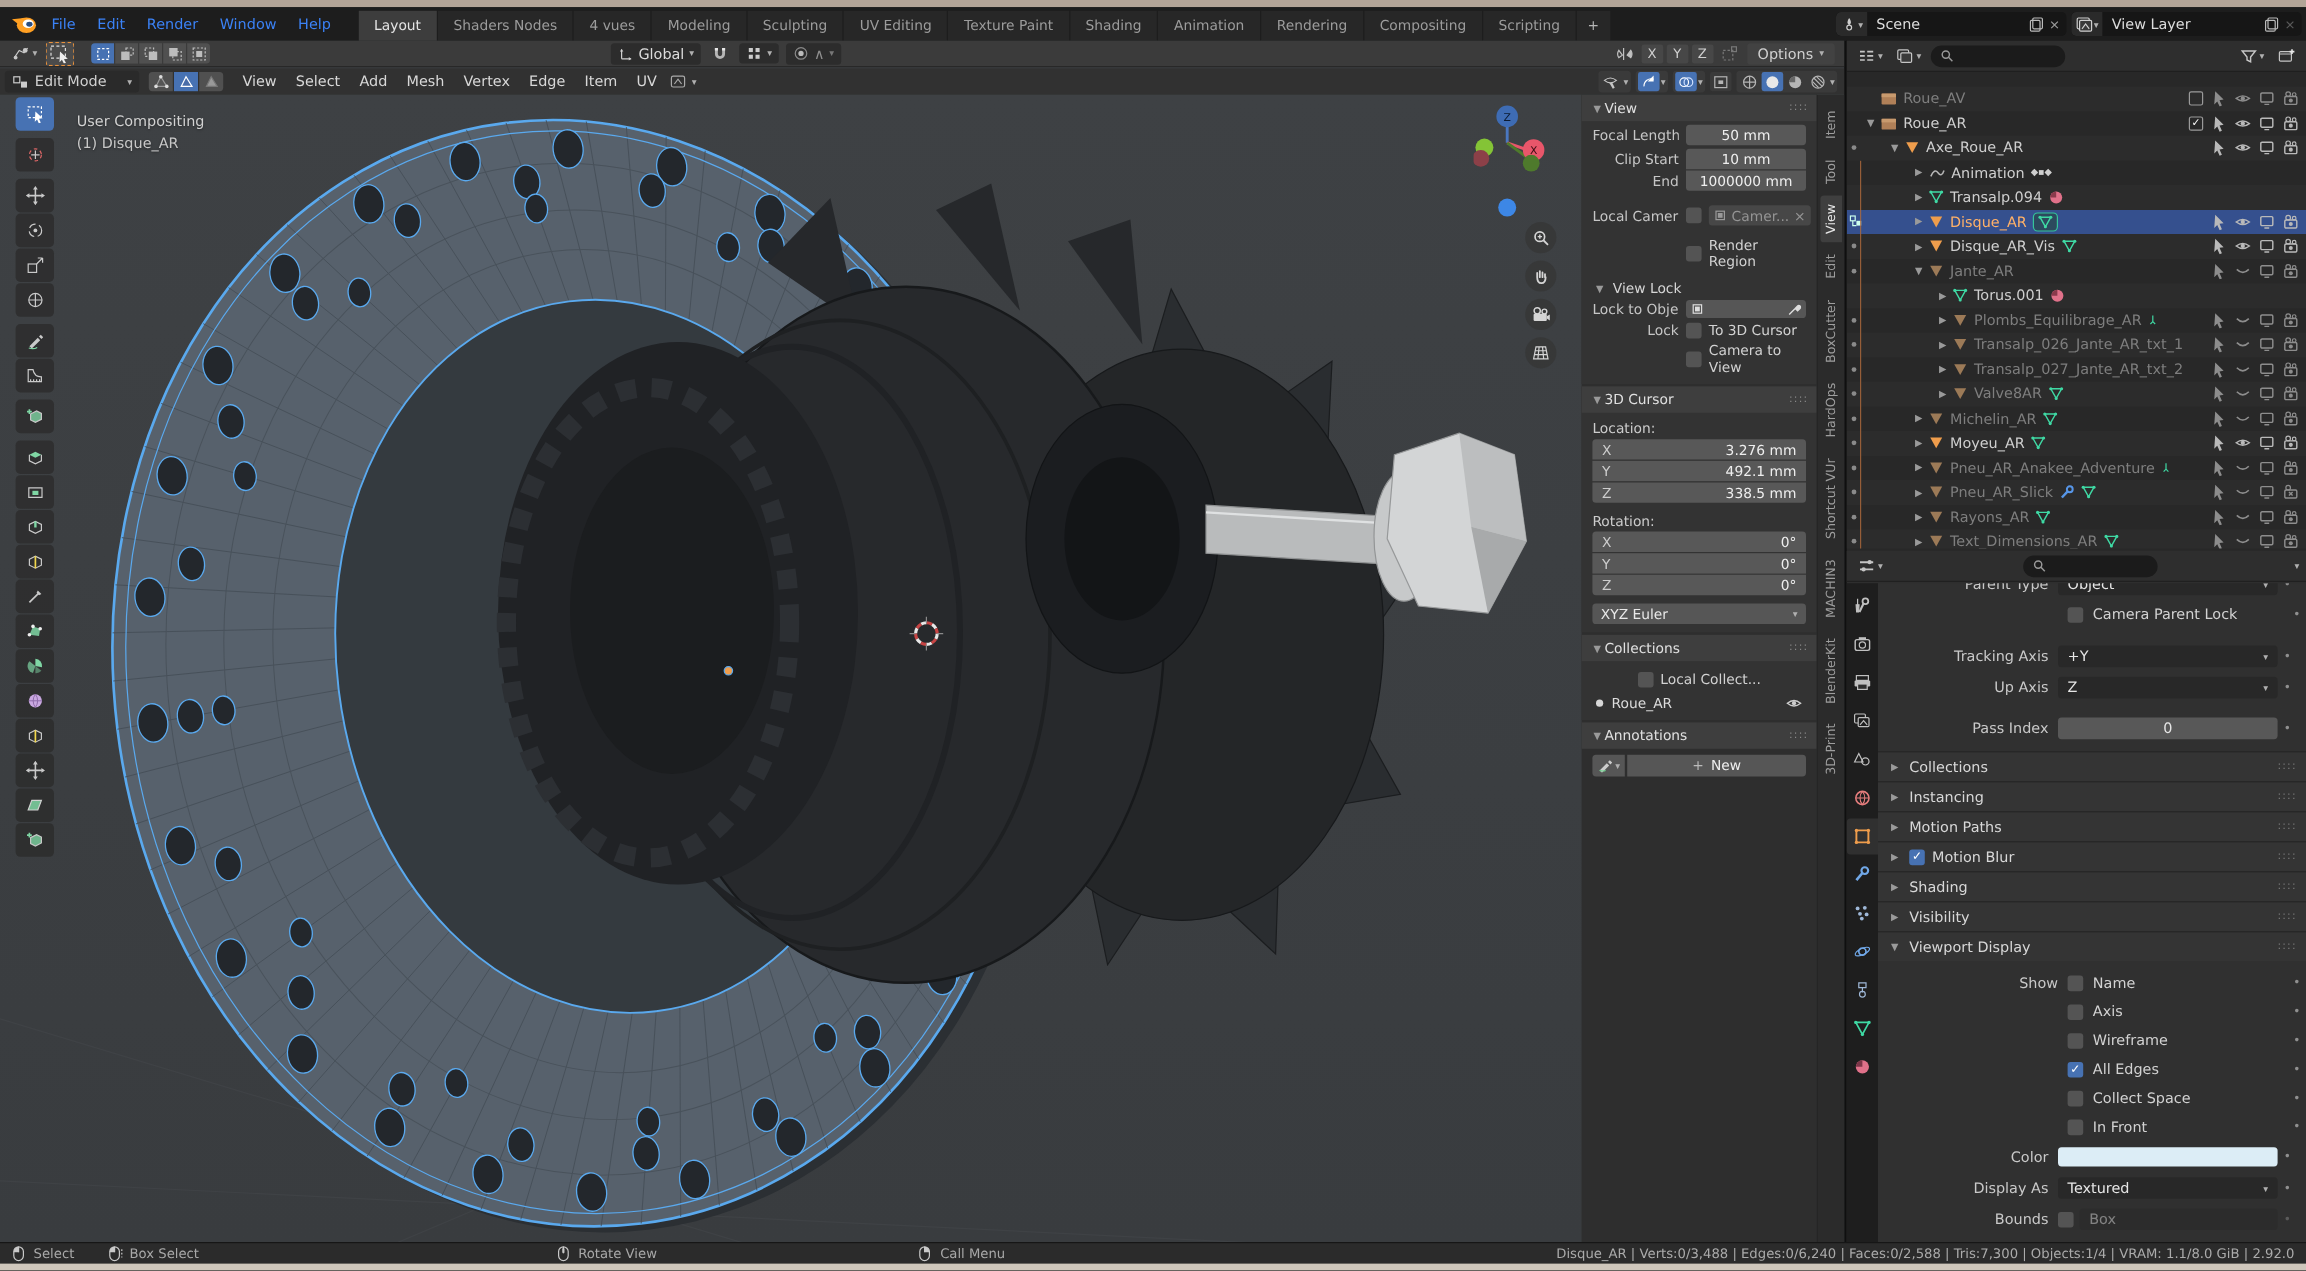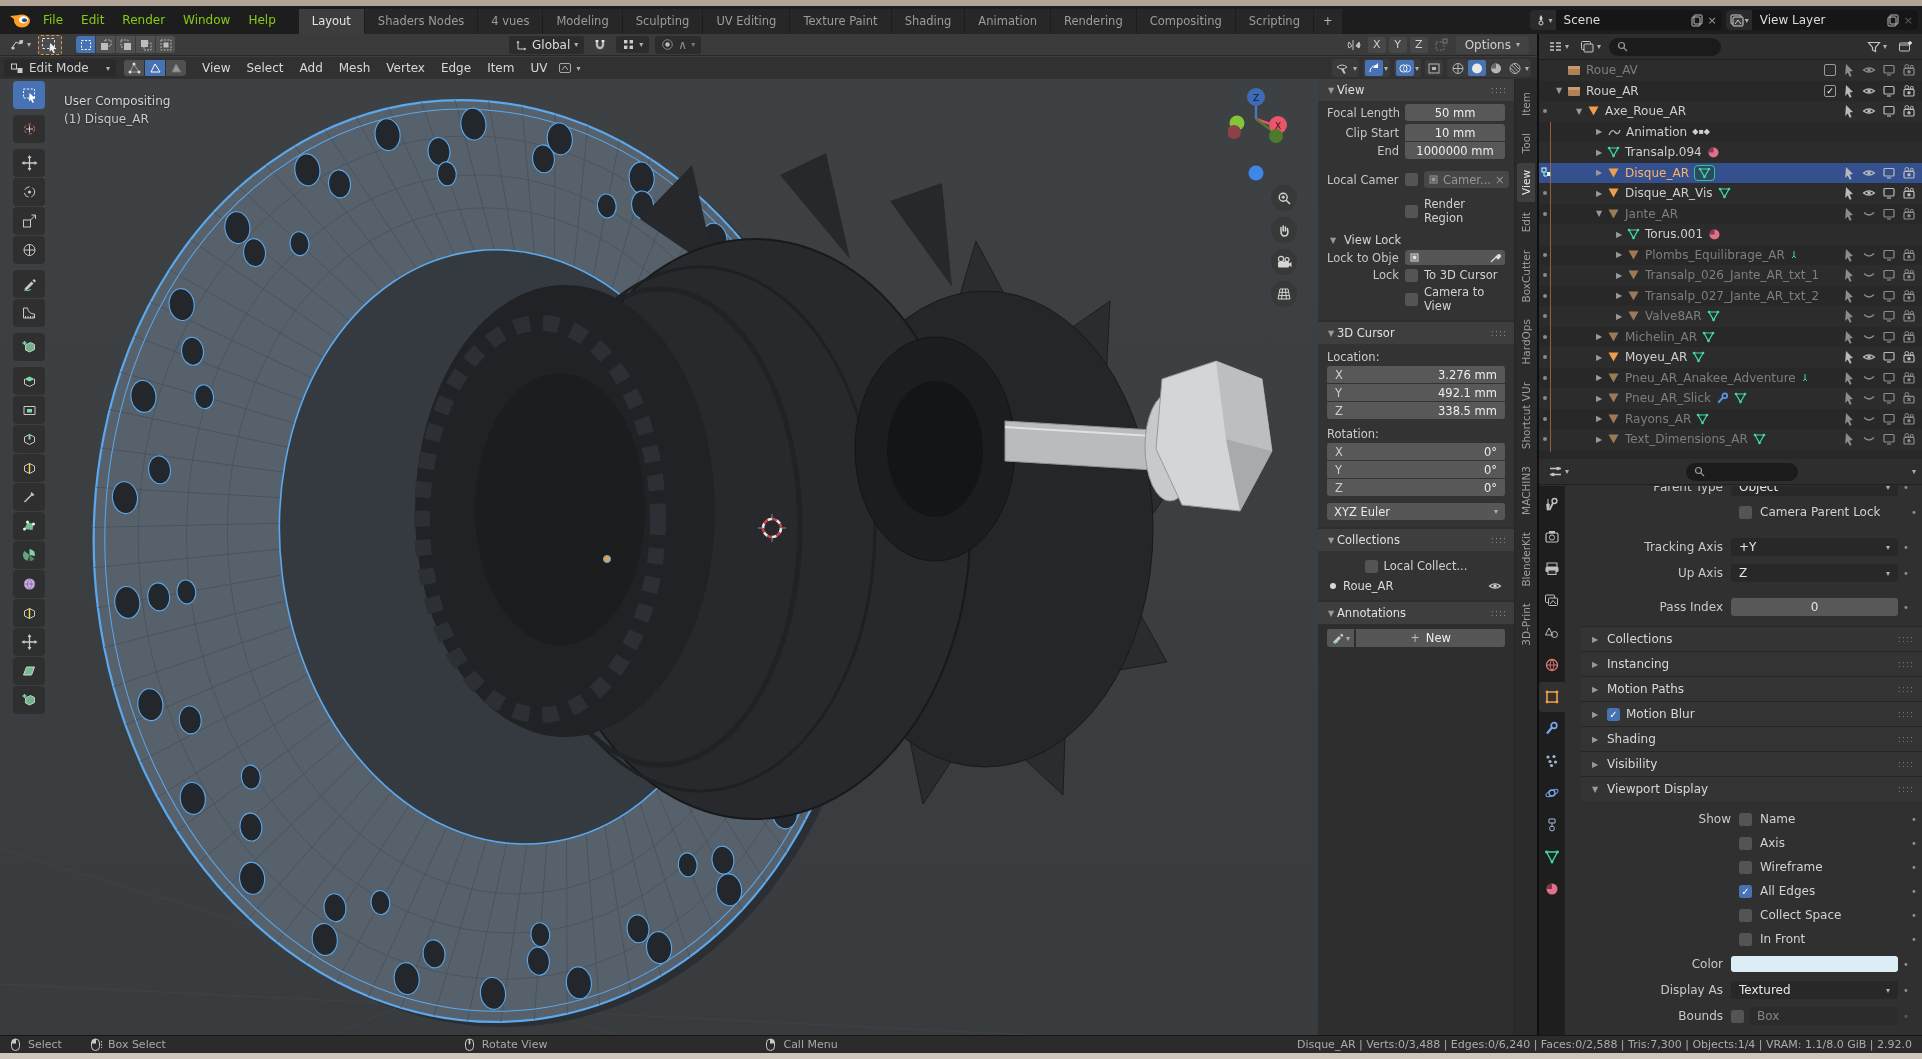--- a/index.html
+++ b/index.html
@@ -3,21 +3,21 @@
 <meta charset="utf-8">
 <style>
   *{margin:0;padding:0;box-sizing:border-box;font-family:"DejaVu Sans","Liberation Sans",sans-serif;}
   html,body{background:#000;}
   .window{position:relative;width:1922px;height:1059px;background:#1f1f1f;overflow:hidden;font-size:12px;color:#d0d0d0;}
   .frame-top{position:absolute;top:0;left:0;right:0;height:6px;background:#b2a497;}
   .frame-bottom{position:absolute;bottom:0;left:0;right:0;height:6px;background:#cfc7bc;}
   
   .topbar{position:absolute;top:6px;left:0;right:0;height:28px;background:#1d1d1d;display:flex;align-items:center;}
   .blender-logo{width:26px;height:20px;margin-left:8px;flex:0 0 auto;}
-  .menu-item{padding:5px 9px;color:#84cc16;cursor:default;}
+  .menu-item{padding:5px 9px;color:#3b82f6;cursor:default;}
   .wtabs{display:flex;margin-left:14px;height:100%;align-items:flex-end;gap:1px;}
   .wtab{background:#272727;color:#9c9c9c;padding:5px 13px 6px;font-size:11.5px;white-space:nowrap;}
   .wtab.active{background:#3d3d3d;color:#e4e4e4;}
   .wtab.addtab{padding:5px 9px 6px;color:#b5b5b5;}
   .topbar-right{margin-left:auto;display:flex;align-items:center;gap:4px;margin-right:4px;}
   .id-block{display:flex;align-items:center;background:#161616;border-radius:4px;height:20px;overflow:hidden;}
   .id-icon-btn{display:flex;align-items:center;background:#2a2a2a;height:20px;padding:0 3px;border-radius:4px 0 0 4px;}
   .id-name{padding:0 8px;min-width:130px;color:#dcdcdc;}
   .id-side{color:#9a9a9a;padding:0 5px;font-size:11px;display:flex;align-items:center;gap:5px;}
   .chev{font-size:8px;color:#b0b0b0;}
@@ -89,41 +89,41 @@
   .annot-tool{background:#565656;border-radius:3px 0 0 3px;padding:2px 4px;display:flex;align-items:center;gap:2px;}
   .annot-new{flex:1;background:#565656;border-radius:0 3px 3px 0;display:flex;align-items:center;justify-content:center;gap:6px;color:#eee;padding:2px 0;}
   
   .n-tabs{position:absolute;top:0;right:0;width:23px;bottom:0;background:#2b2b2b;display:flex;flex-direction:column;padding-top:6px;gap:3px;border-left:1px solid #252525;}
   .n-tab{writing-mode:vertical-rl;transform:rotate(180deg);color:#9e9e9e;font-size:10.5px;padding:7px 3px;border-radius:0 3px 3px 0;white-space:nowrap;align-self:center;}
   .n-tab.active{background:#3f3f3f;color:#e8e8e8;}
   
   .outliner{position:absolute;top:0;left:0;right:0;height:423px;background:#282828;overflow:hidden;}
   .ol-header{height:26px;background:#2e2e2e;border-bottom:1px solid #1f1f1f;display:flex;align-items:center;padding:0 6px;gap:5px;}
   .search-pill{background:#1b1b1b;border-radius:10px;height:18px;display:flex;align-items:center;padding:0 8px;gap:5px;color:#8a8a8a;width:112px;}
-  .ol-rows{position:relative;}
+  .ol-rows{position:relative;margin-top:12px;}
   .ol-row{height:20.5px;display:flex;align-items:center;padding-right:6px;position:relative;}
   .ol-row:nth-child(odd){background:#2c2c2c;}
   .ol-row.selected{background:#35508e;}
   .ol-row .lbl{margin-left:5px;color:#cfcfcf;white-space:nowrap;}
   .ol-row.dim .lbl{color:#7e7e7e;}
   .ol-row .lbl.activeobj{color:#ffb168;}
   .ol-exp{width:12px;text-align:center;color:#9a9a9a;font-size:8px;flex:0 0 auto;}
   .ol-right{margin-left:auto;display:flex;align-items:center;gap:6px;flex:0 0 auto;}
   .leftdot{position:absolute;left:4px;top:8px;width:4px;height:4px;border-radius:50%;background:#8a8a8a;}
   .ol-guide{position:absolute;left:11px;top:62px;width:1px;height:330px;background:#b06a3c;opacity:.8;}
   .badge{margin-left:5px;display:flex;align-items:center;}
   .ol-cb{width:12px;height:12px;border:1px solid #9a9a9a;border-radius:2px;font-size:9px;color:#fff;display:flex;align-items:center;justify-content:center;}
   
   .props{position:absolute;top:425px;left:0;right:0;bottom:0;background:#2e2e2e;}
   .pr-header{height:26px;background:#2e2e2e;border-bottom:1px solid #202020;display:flex;align-items:center;padding:0 6px;gap:6px;}
   .pr-body{position:absolute;top:27px;left:0;right:0;bottom:0;display:flex;}
   .pr-tabs{width:26px;background:#1e1e1e;display:flex;flex-direction:column;align-items:center;padding-top:4px;gap:2px;flex:0 0 auto;}
   .pr-tab{width:26px;height:30px;display:flex;align-items:center;justify-content:center;border-radius:3px 0 0 3px;}
   .pr-tab.active{background:#303030;}
-  .pr-content{flex:1;background:#303030;overflow:hidden;position:relative;padding-left:16px;}
+  .pr-content{flex:1;background:#303030;overflow:hidden;position:relative;}
   .pr-scroll{margin-top:-12px;}
   .pr-row{display:flex;align-items:center;height:26px;padding:0 8px 0 0;}
   .pr-label{flex:0 0 150px;text-align:right;color:#c9c9c9;padding-right:8px;white-space:nowrap;}
   .pr-field{flex:1;background:#282828;border-radius:3px;display:flex;align-items:center;padding:2px 8px;color:#e6e6e6;}
   .pr-field .chev{margin-left:auto;}
   .pr-field.slider{background:#585858;justify-content:center;}
   .pr-dot{width:16px;text-align:center;color:#909090;font-size:10px;flex:0 0 auto;}
   .pr-cbrow{display:flex;align-items:center;height:24px;}
   .pr-cbrow .spacer{flex:0 0 158px;text-align:right;color:#c9c9c9;padding-right:8px;}
   .pr-cbrow .cb-label{margin-left:8px;}

